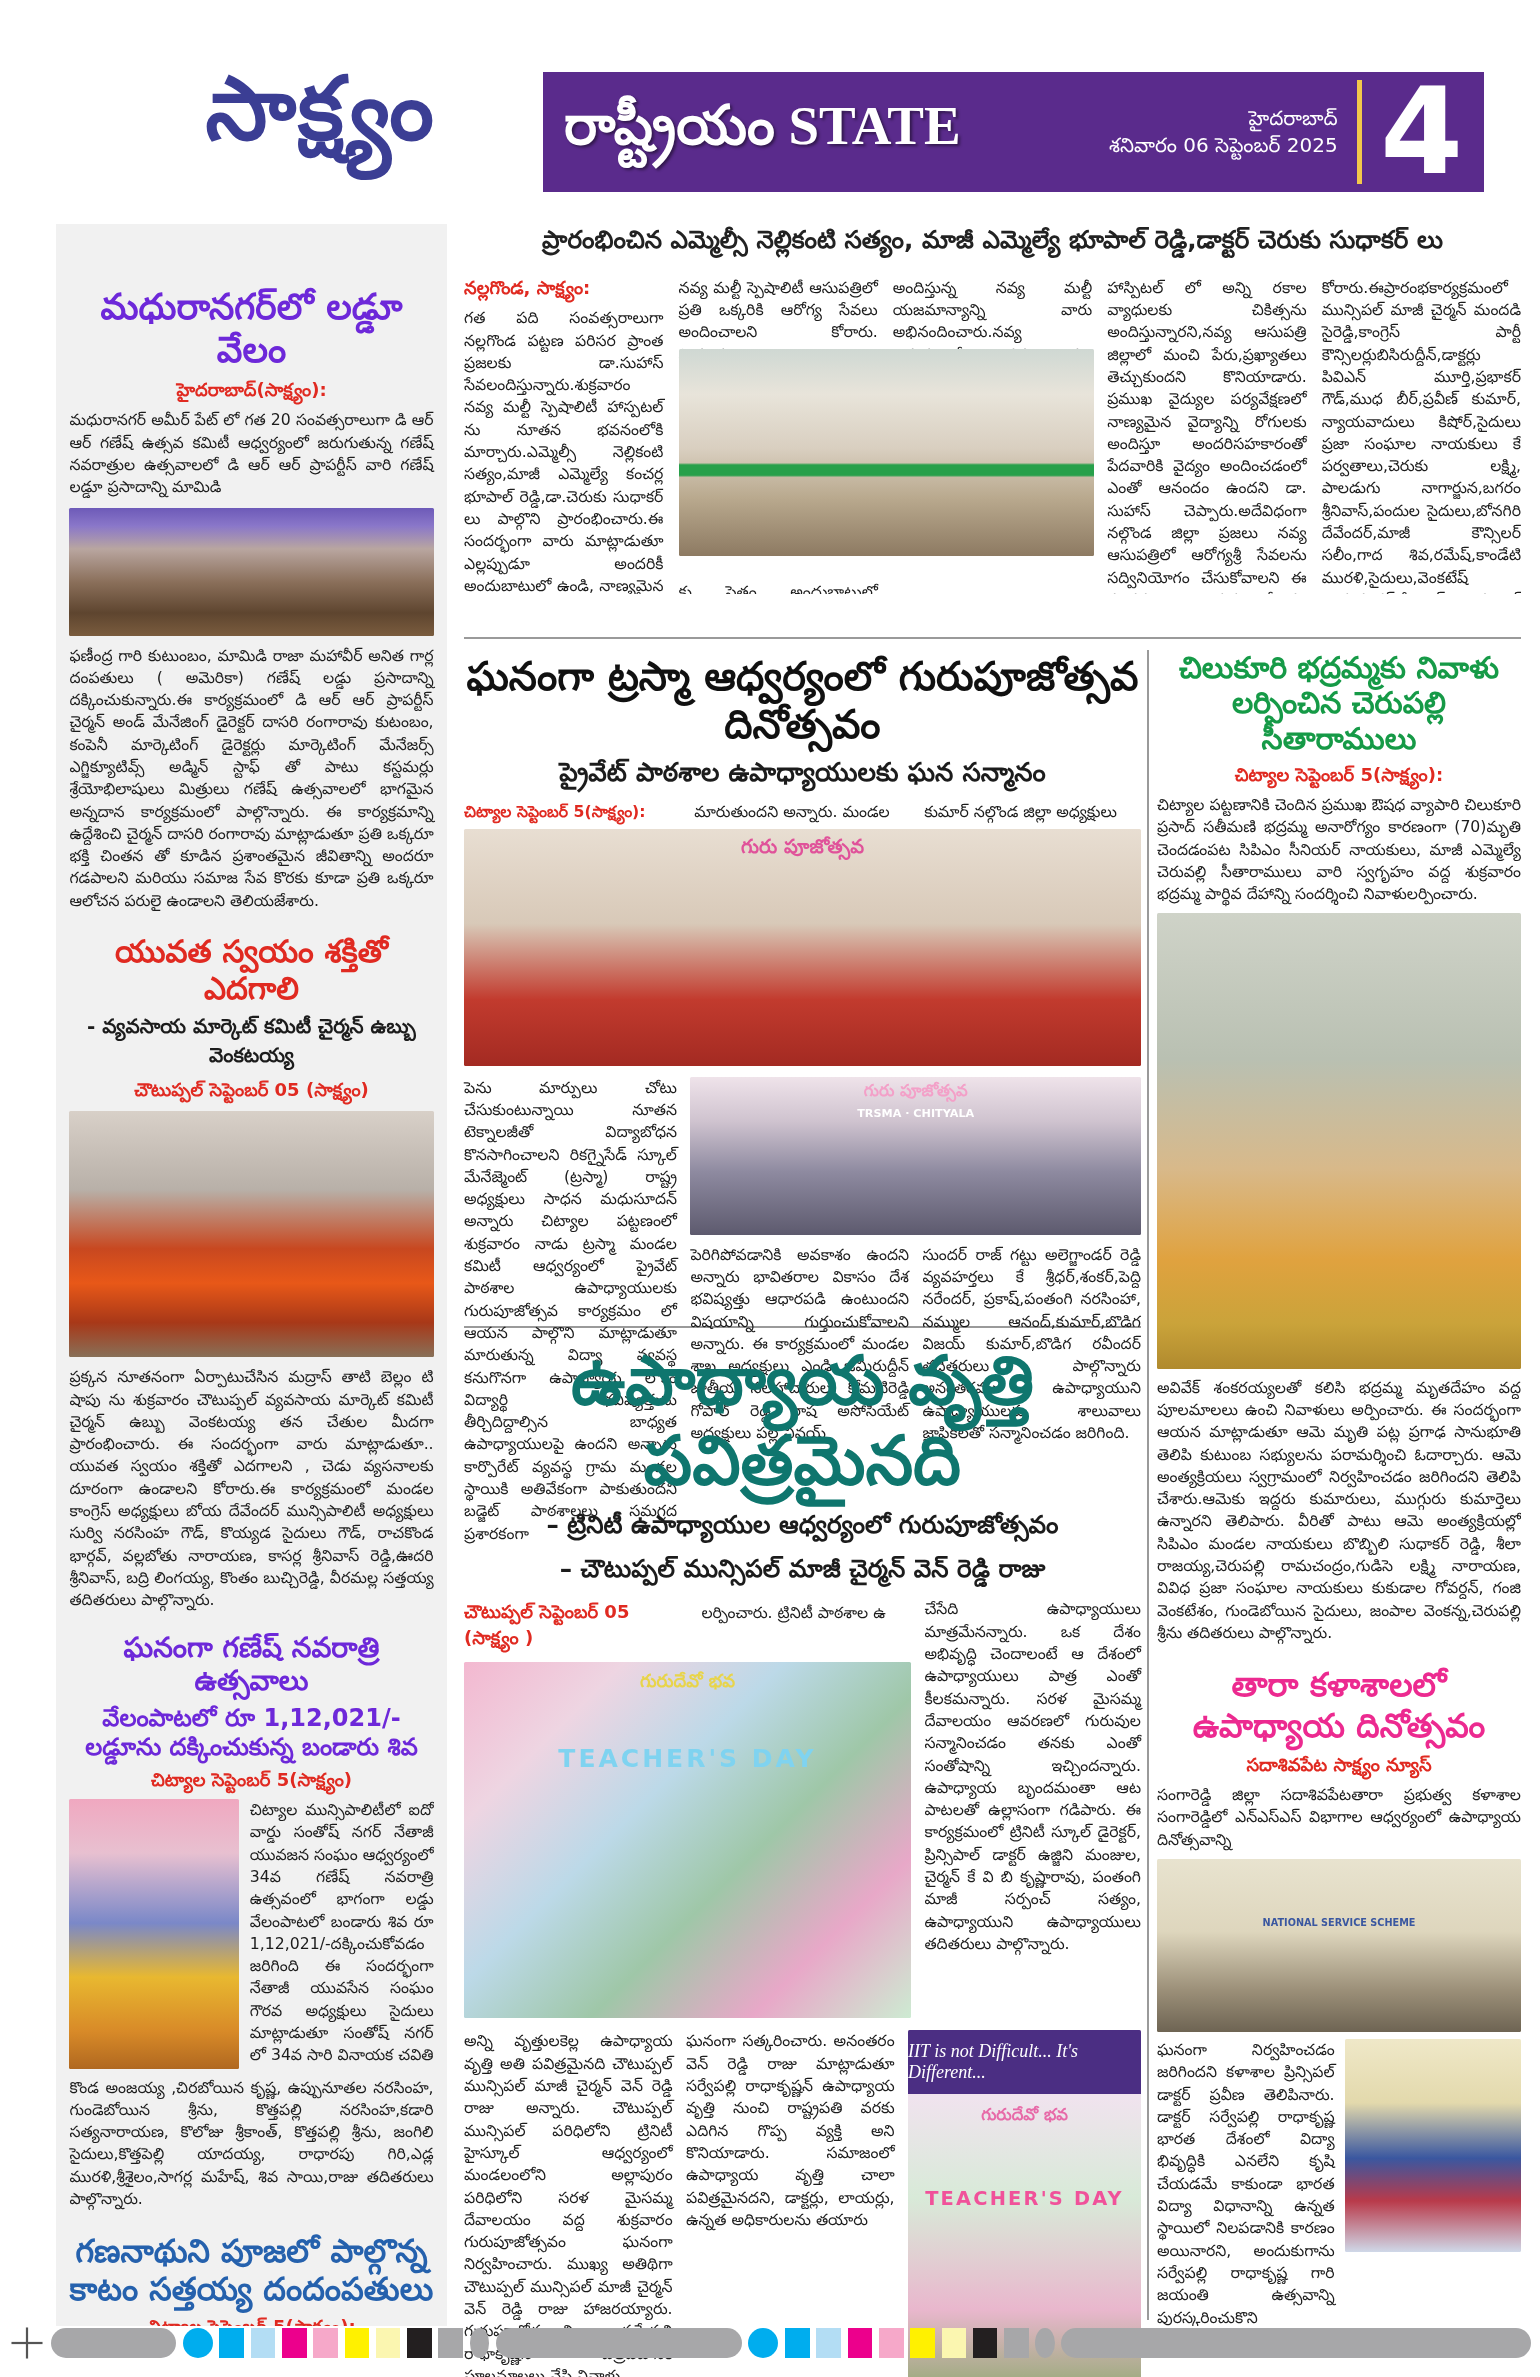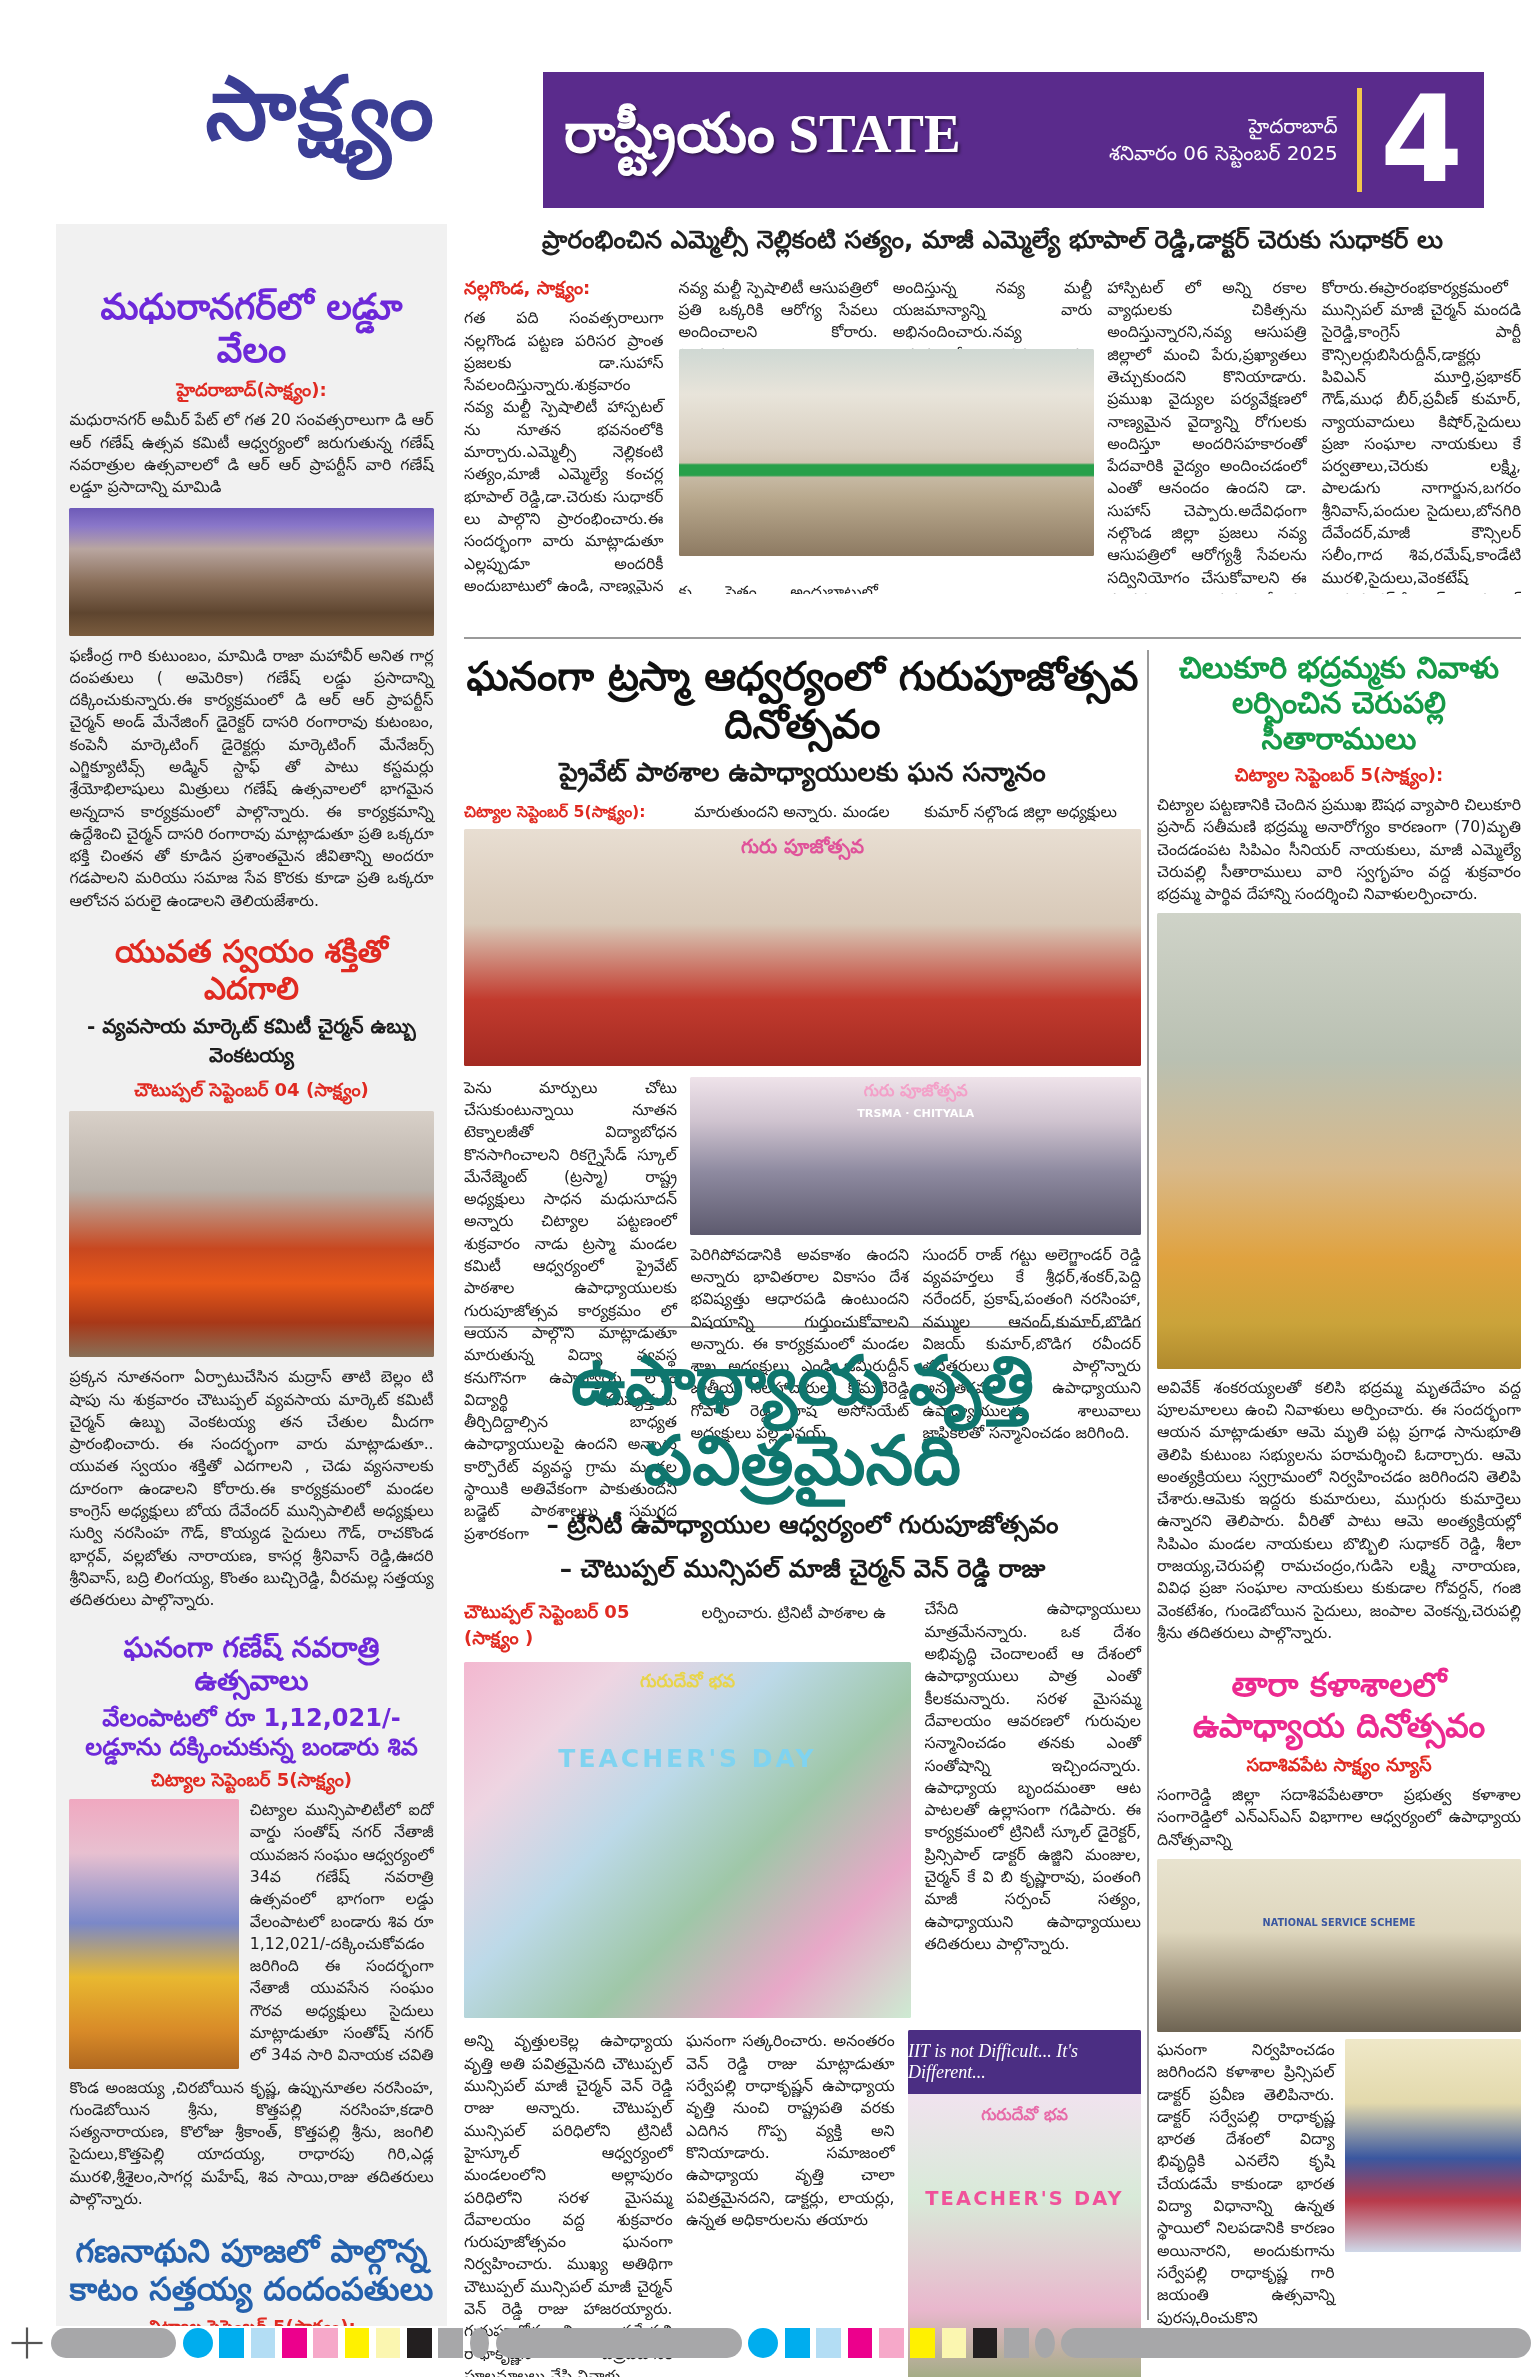--- a/index.html
+++ b/index.html
@@ -2,21 +2,21 @@
 <html style="--indigo: #3b3e94; --purple: #5a2b8c; --green: #169a47; --red: #e02a21; --pink: #ec2a90; --blue: #2561ad; --ink: #1c1c1c; --panel: #f1f1f1; --yellow: #f3c84b; --reg-gray: #a7a7a9; --reg-cyan: #00adee; --reg-lblue: #b3ddf4; --reg-magenta: #ec008c; --reg-pink: #f6a8c9; --reg-yellow: #fff100; --reg-lyellow: #fbf6b0; --reg-black: #231f20;font-size:12px"><head>
 <meta charset="utf-8">
 <style>
   html,body{margin:0;padding:0;background:#e8e8e8;}
   #page{position:relative;width:1541px;height:2377px;background:#ffffff;margin:0 auto;
         font-family:"DejaVu Sans",sans-serif;color:var(--ink,#1c1c1c);overflow:hidden;}
   
   #paper-logo{position:absolute;left:112px;top:41px;width:417px;height:157px;
      display:flex;align-items:center;justify-content:center;
      font-size:88px;font-weight:bold;color:var(--indigo);letter-spacing:1.5px;}
-  #section-band{position:absolute;left:543px;top:72px;width:941px;height:136px;
+  #section-band{position:absolute;left:543px;top:72px;width:941px;height:120px;
      background:var(--purple);display:flex;align-items:center;padding:0 21px;box-sizing:border-box;}
   #section-title{font-family:"Liberation Serif",serif;font-weight:bold;color:#fff;
      font-size:55px;text-shadow:2.2px 2.2px 3px rgba(0,0,0,.45);white-space:nowrap;}
   #dateblock{margin-left:auto;text-align:right;color:#fff;font-size:20px;line-height:1.35;padding-right:19.4px;}
   #band-divider{width:5.2px;height:104px;background:var(--yellow);margin-right:18px;}
   #page-number{font-size:119px;font-weight:bold;color:#fff;line-height:1;}
   
   .headline{font-weight:bold;text-align:center;line-height:1.18;}
   .dateline{color:var(--red);font-weight:bold;text-align:center;font-size:18px;margin:7.5px 0 4.5px;}
   .body-txt{font-size:15.7px;line-height:1.42;text-align:justify;}
@@ -126,21 +126,21 @@
 
   <div id="left-col">
     <div class="headline" style="font-size:36px;margin-top:52px;">మధురానగర్‌లో లడ్డూ వేలం</div>
     <div class="dateline">హైదరాబాద్(సాక్ష్యం):</div>
     <div class="body-txt">మధురానగర్ అమీర్ పేట్ లో గత 20 సంవత్సరాలుగా డి ఆర్ ఆర్ గణేష్ ఉత్సవ కమిటీ ఆధ్వర్యంలో జరుగుతున్న గణేష్ నవరాత్రుల ఉత్సవాలలో డి ఆర్ ఆర్ ప్రాపర్టీస్ వారి గణేష్ లడ్డూ ప్రసాదాన్ని మామిడి</div>
     <div class="photo ph-laddu" style="height:128px;margin:9px 0;"></div>
     <div class="body-txt">ఫణీంద్ర గారి కుటుంబం, మామిడి రాజా మహావీర్ అనిత గార్ల దంపతులు ( అమెరికా) గణేష్ లడ్డు ప్రసాదాన్ని దక్కించుకున్నారు.ఈ కార్యక్రమంలో డి ఆర్ ఆర్ ప్రాపర్టీస్ చైర్మన్ అండ్ మేనేజింగ్ డైరెక్టర్ దాసరి రంగారావు కుటంబం, కంపెనీ మార్కెటింగ్ డైరెక్టర్లు మార్కెటింగ్ మేనేజర్స్ ఎగ్జిక్యూటివ్స్ అడ్మిన్ స్టాఫ్ తో పాటు కస్టమర్లు శ్రేయోభిలాషులు మిత్రులు గణేష్ ఉత్సవాలలో భాగమైన అన్నదాన కార్యక్రమంలో పాల్గొన్నారు. ఈ కార్యక్రమాన్ని ఉద్దేశించి చైర్మన్ దాసరి రంగారావు మాట్లాడుతూ ప్రతి ఒక్కరూ భక్తి చింతన తో కూడిన ప్రశాంతమైన జీవితాన్ని అందరూ గడపాలని మరియు సమాజ సేవ కొరకు కూడా ప్రతి ఒక్కరూ ఆలోచన పరులై ఉండాలని తెలియజేశారు.</div>
 
     <div class="headline" style="font-size:31px;color:var(--red);margin-top:21px;">యువత స్వయం శక్తితో ఎదగాలి</div>
     <div style="font-size:20px;font-weight:bold;text-align:center;margin-top:7.5px;">- వ్యవసాయ మార్కెట్ కమిటీ చైర్మన్ ఉబ్బు  వెంకటయ్య</div>
-    <div class="dateline">చౌటుప్పల్ సెప్టెంబర్ 04 (సాక్ష్యం)</div>
+    <div class="dateline">చౌటుప్పల్ సెప్టెంబర్ 05 (సాక్ష్యం)</div>
     <div class="photo ph-tractor" style="height:246px;margin:6px 0 9px;"></div>
     <div class="body-txt">ప్రక్కన నూతనంగా ఏర్పాటుచేసిన మద్రాస్ తాటి బెల్లం టి షాపు ను శుక్రవారం చౌటుప్పల్ వ్యవసాయ మార్కెట్ కమిటీ చైర్మన్ ఉబ్బు వెంకటయ్య తన చేతుల మీదగా ప్రారంభించారు. ఈ సందర్భంగా వారు మాట్లాడుతూ.. యువత స్వయం శక్తితో ఎదగాలని , చెడు వ్యసనాలకు దూరంగా ఉండాలని కోరారు.ఈ కార్యక్రమంలో మండల కాంగ్రెస్ అధ్యక్షులు బోయ దేవేందర్ మున్సిపాలిటీ అధ్యక్షులు సుర్వి నరసింహ గౌడ్, కొయ్యడ సైదులు గౌడ్, రాచకొండ భార్గవ్, వల్లబోతు నారాయణ, కాసర్ల శ్రీనివాస్ రెడ్డి,ఊదరి శ్రీనివాస్, బద్రి లింగయ్య, కొంతం బుచ్చిరెడ్డి, వీరమల్ల సత్తయ్య తదితరులు పాల్గొన్నారు.</div>
 
     <div class="headline" style="font-size:28px;margin-top:19.4px;">ఘనంగా గణేష్ నవరాత్రి ఉత్సవాలు</div>
     <div class="headline" style="font-size:24px;margin-top:7.5px;">వేలంపాటలో రూ 1,12,021/-  లడ్డూను దక్కించుకున్న బండారు శివ</div>
     <div class="dateline">చిట్యాల సెప్టెంబర్ 5(సాక్ష్యం)</div>
     <div style="display:flex;gap:10.4px;">
       <div class="photo ph-ganesh-idol" style="width:170px;height:270px;flex:none;"></div>
       <div class="body-txt" style="height:270px;overflow:hidden;">చిట్యాల మున్సిపాలిటీలో ఐదో వార్డు సంతోష్ నగర్ నేతాజీ యువజన సంఘం ఆధ్వర్యంలో 34వ గణేష్ నవరాత్రి ఉత్సవంలో భాగంగా లడ్డు వేలంపాటలో బండారు శివ రూ 1,12,021/-దక్కించుకోవడం జరిగింది ఈ సందర్భంగా నేతాజీ యువసేన సంఘం గౌరవ అధ్యక్షులు సైదులు మాట్లాడుతూ సంతోష్ నగర్ లో 34వ సారి వినాయక చవితి వేడుకలను సహకరించిన కాలనీవాసులకు పుర ప్రముఖులకు ప్రత్యేక ధన్యవాదాలు తెలిపారు ఈ కార్యక్రమంలో వనవా వెంకటేశ్వర్లు వాసా విద్యాసాగర్, బుసా శ్రీనివాస్, రావు రామ్మోహన్</div>
     </div>

